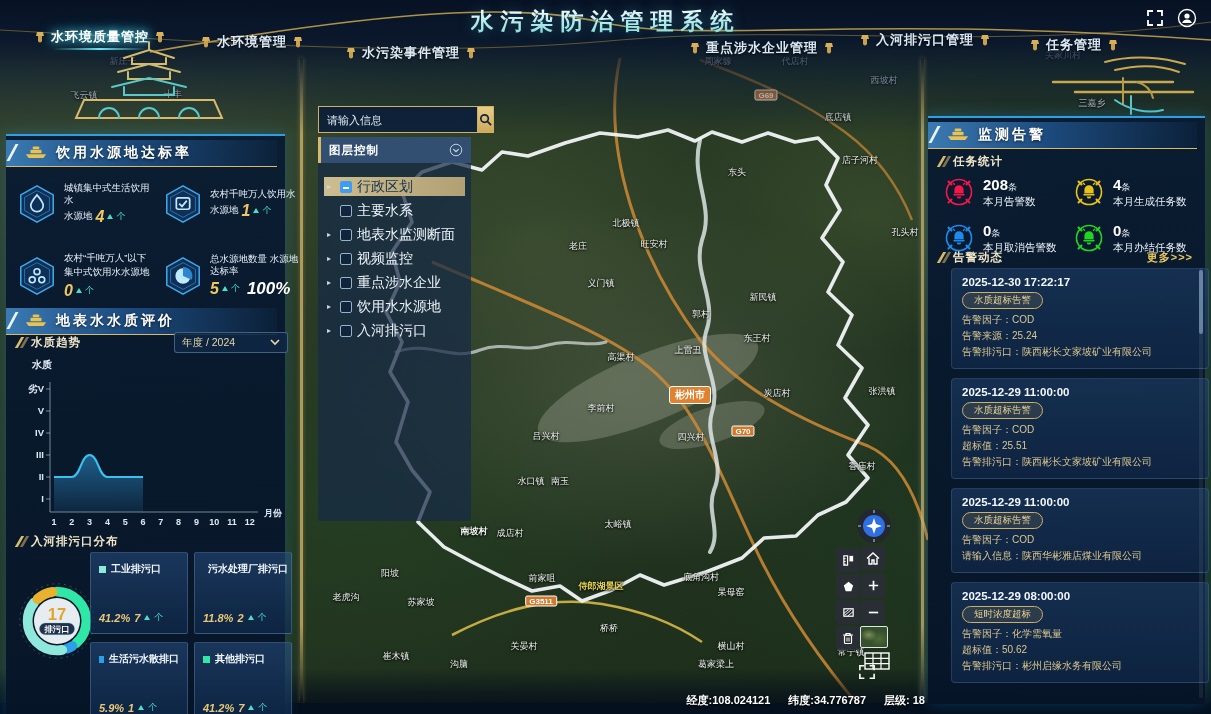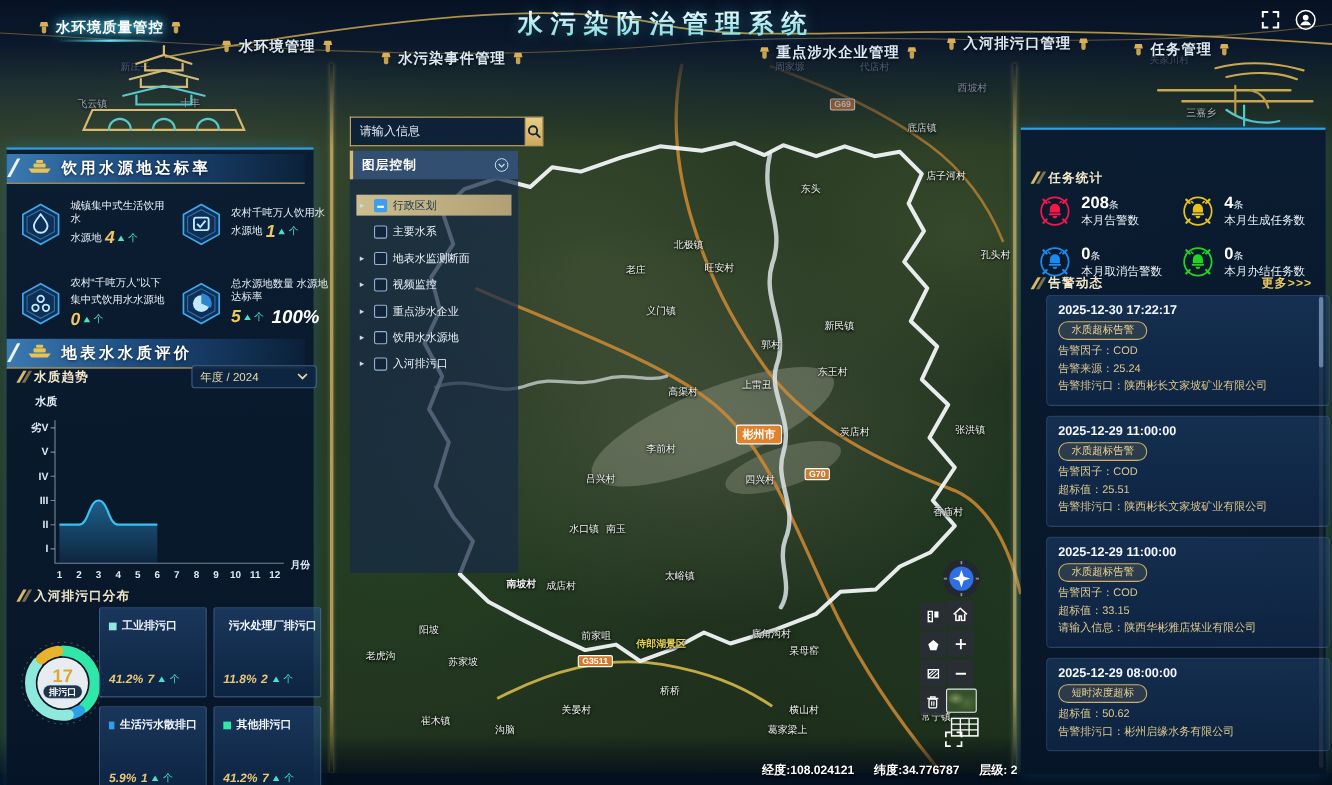--- a/index.html
+++ b/index.html
@@ -109,21 +109,21 @@
     border-left:3px solid #d9b96c; }
   .layer-hd span { font-size:11.5px; font-weight:bold; color:#fff; letter-spacing:1px; }
   .tree { padding:14px 6px 0 6px; display:flex; flex-direction:column; gap:5px; }
   .tree-row { display:flex; align-items:center; gap:5px; height:19px; padding:0 3px; cursor:pointer; }
   .tree-row.hl { background:linear-gradient(90deg,#cdbd8f,#b0a073); }
   .tree-row.hl .tree-label { color:#14324e; }
   .tree-arrow { width:8px; font-size:8px; color:#cdd8e6; }
   .tree-cb { width:12px; height:12px; border:1px solid #93b2cf; background:rgba(10,30,55,.55); border-radius:2px; position:relative; flex:0 0 auto; }
   .tree-cb.ind { background:#3d9df0; border-color:#3d9df0; }
   .tree-cb.ind::after { content:""; position:absolute; left:2px; top:5px; width:6px; height:2px; background:#fff; }
-  .tree-label { font-size:10px; color:#eef4fb; }
+  .tree-label { font-size:14px; color:#eef4fb; }
   .legend-bar { position:absolute; left:318px; top:667px; width:155px; height:24px; z-index:15;
     background:rgba(22,42,70,.85); border:1px solid #cfb06a; display:flex; align-items:center; justify-content:space-between; padding:0 7px; }
   .legend-bar span { font-size:11px; font-weight:bold; color:#fff; }
 
   
   .map-tools { position:absolute; z-index:15; }
   .tool-btn { position:absolute; width:24px; height:24px; background:rgba(42,46,54,.92); border-radius:3px;
     display:flex; align-items:center; justify-content:center; cursor:pointer; }
   .compass { position:absolute; left:856px; top:508px; width:36px; height:36px; cursor:pointer; z-index:15; }
   .thumb { position:absolute; left:860px; top:626px; width:28px; height:22px; border:1px solid #dfe6ee; border-radius:2px; cursor:pointer; z-index:15;
@@ -225,21 +225,21 @@
   <div class="gold-rail" style="left:300px"></div>
   <div class="gold-rail" style="left:921px"></div>
 
   <header>
     <svg class="swoosh" viewBox="0 0 1211 62">
       <path d="M150,52 C400,8 520,4 600,22 C700,44 850,14 1211,40" fill="none" stroke="#caa84e" stroke-width="1.6" opacity=".85"></path>
       <path d="M0,30 C250,44 420,58 620,40 C800,24 1000,52 1211,22" fill="none" stroke="#b8943a" stroke-width="1" opacity=".5"></path>
     </svg>
     <h1 class="page-title">水污染防治管理系统</h1>
     <nav id="tabs">
-        <div class="tab active" style="left: 100px; top: 16px;">
+        <div class="tab active" style="left: 100px; top: 28px;">
           <svg width="10" height="13" viewBox="0 0 10 13">
             <path d="M2 1h6l1 4H1z" fill="#d9b05a"></path>
             <path d="M3 5h4v4.5a2 2 0 0 1-4 0z" fill="#c9a14c"></path>
           </svg>
           <span class="tab-label">水环境质量管控</span>
           <svg width="10" height="13" viewBox="0 0 10 13">
             <path d="M2 1h6l1 4H1z" fill="#d9b05a"></path>
             <path d="M3 5h4v4.5a2 2 0 0 1-4 0z" fill="#c9a14c"></path>
           </svg>
         </div>
@@ -652,24 +652,34 @@
   <svg class="grid-tool" width="26" height="18" viewBox="0 0 26 18">
     <rect x="1" y="1" width="24" height="16" fill="none" stroke="#fff" stroke-width="1.4"></rect>
     <path d="M9 1v16M17 1v16M1 6.3h24M1 11.6h24" stroke="#fff" stroke-width="1.2"></path>
   </svg>
   <svg class="map-expand" width="18" height="16" viewBox="0 0 20 18">
     <path d="M2 7V2h5M13 2h5v5M18 11v5h-5M7 16H2v-5" stroke="#fff" stroke-width="1.8" fill="none"></path>
   </svg>
   <div class="status-bar">
     <span>经度:108.024121</span>
     <span>纬度:34.776787</span>
-    <span>层级: 2</span>
+    <span>层级: 18</span>
   </div>
 
   <aside class="side-panel right-panel">
+    <div class="sec-hd" style="top:4px">
+      <span>
+        <svg width="24" height="17" viewBox="0 0 26 18">
+            <path d="M2 12h22l-3 4H5z" fill="#e8c253"></path>
+            <rect x="7" y="7" width="12" height="4" rx="1" fill="#e8c253"></rect>
+            <rect x="9.5" y="3.5" width="7" height="3" rx="1" fill="#e8c253"></rect>
+          </svg>
+      </span>
+      <span class="sec-title">监测告警</span>
+    </div>
     <div class="sub-hd" style="left:12px;top:36px">
       <span class="sub-title">任务统计</span>
     </div>
     <div class="ts-grid" id="taskStats">
         <div class="ts-item">
           <svg width="34" height="34" viewBox="0 0 34 34">
             <circle cx="17" cy="17" r="12.5" fill="rgba(10,25,45,.4)" stroke="#f5164a" stroke-width="1.6"></circle>
             <g stroke="#f5164a" stroke-width="2" stroke-linecap="round">
               <path d="M6.5 6.5l3 3"></path>
               <path d="M27.5 6.5l-3 3"></path>
@@ -760,26 +770,26 @@
           <div class="al-time">2025-12-29 11:00:00</div>
           <div><span class="al-badge">水质超标告警</span></div>
           <p class="al-line">告警因子：COD</p>
           <p class="al-line">超标值：25.51</p>
           <p class="al-line">告警排污口：陕西彬长文家坡矿业有限公司</p>
         </div>
         <div class="alert-card">
           <div class="al-time">2025-12-29 11:00:00</div>
           <div><span class="al-badge">水质超标告警</span></div>
           <p class="al-line">告警因子：COD</p>
-          <p class="al-line">超标值：33.15</p>
           <p class="al-line">请输入信息：陕西华彬雅店煤业有限公司</p>
         </div>
         <div class="alert-card">
           <div class="al-time">2025-12-29 08:00:00</div>
           <div><span class="al-badge">短时浓度超标</span></div>
+          <p class="al-line">告警因子：化学需氧量</p>
           <p class="al-line">超标值：50.62</p>
           <p class="al-line">告警排污口：彬州启缘水务有限公司</p>
         </div>
       </div>
     <div class="scroll-track"></div>
     <div class="scroll-thumb"></div>
   </aside>
 
   <div class="bottom-bar"></div>
 </div>

